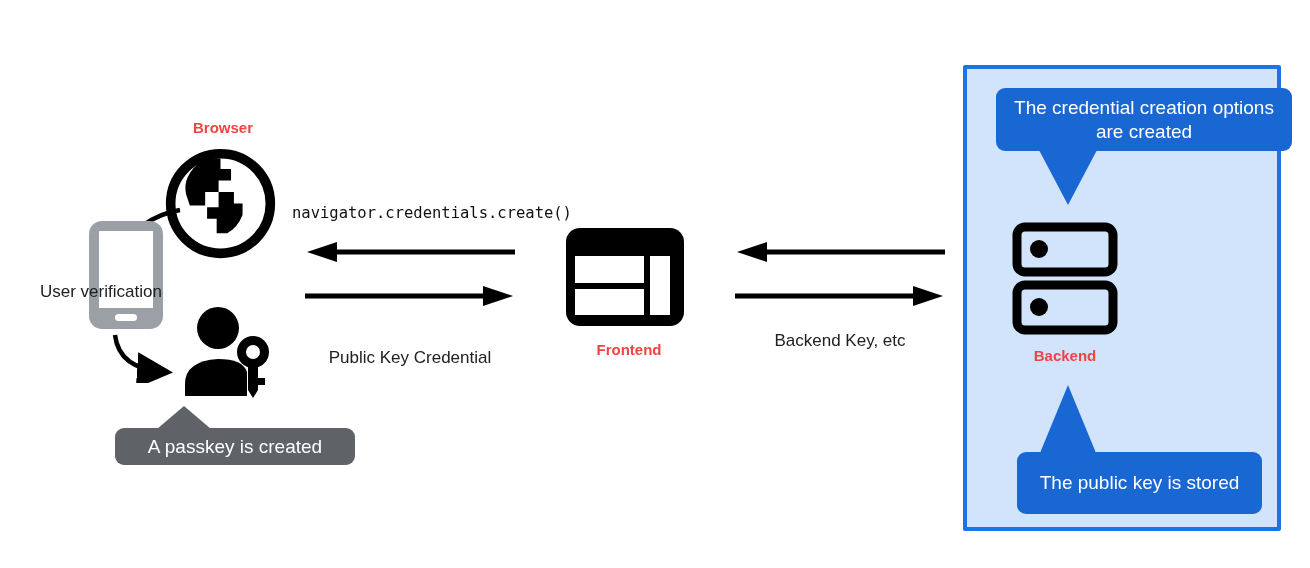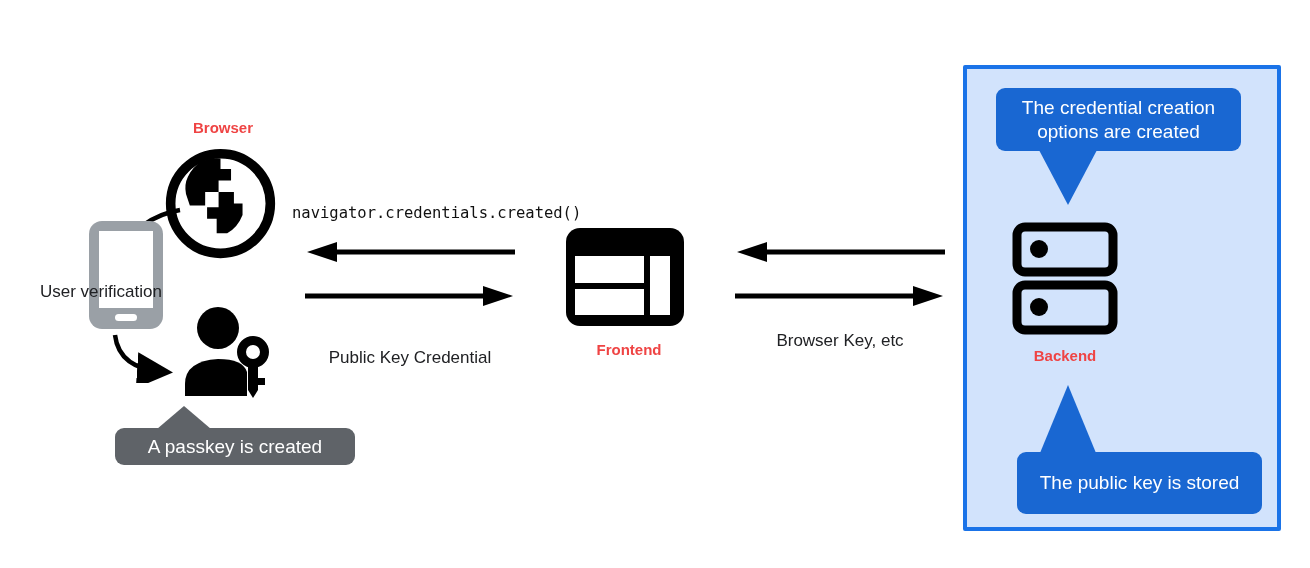--- a/index.html
+++ b/index.html
@@ -78,21 +78,21 @@
       <circle cx="37" cy="22" r="21" fill="#000"></circle>
       <path fill="#000" d="M4 90 L4 78 Q4 55 37 53 Q62 53 66 66 L66 90 Z"></path>
       <circle cx="72" cy="46" r="11.5" fill="none" stroke="#000" stroke-width="9"></circle>
       <path fill="#000" d="M67 57 L77 57 L77 72 L84 72 L84 79 L77 79 L77 84 L72 92 L67 84 Z"></path>
     </svg>
   </div>
 
   <div class="abs tail tail-up-gray" style="left:157px;top:406px;"></div>
   <div class="abs tooltip-body tooltip-gray" style="left:115px;top:428px;width:240px;height:37px;">A passkey is created</div>
 
-  <div class="abs mono-label" style="left:292px;top:204px;">navigator.credentials.created()</div>
+  <div class="abs mono-label" style="left:292px;top:204px;">navigator.credentials.create()</div>
 
   <div class="abs" style="left:305px;top:241px;">
     <svg width="210" height="22" viewBox="0 0 210 22">
       <line x1="210" y1="11" x2="30" y2="11" stroke="#000" stroke-width="5"></line>
       <path d="M32 1 L32 21 L2 11 Z" fill="#000"></path>
     </svg>
   </div>
 
   <div class="abs" style="left:305px;top:285px;">
     <svg width="210" height="22" viewBox="0 0 210 22">
@@ -121,25 +121,25 @@
     </svg>
   </div>
 
   <div class="abs" style="left:735px;top:285px;">
     <svg width="210" height="22" viewBox="0 0 210 22">
       <line x1="0" y1="11" x2="180" y2="11" stroke="#000" stroke-width="5"></line>
       <path d="M178 1 L178 21 L208 11 Z" fill="#000"></path>
     </svg>
   </div>
 
-  <div class="abs flow-label" style="left:735px;top:331px;width:210px;">Browser Key, etc</div>
+  <div class="abs flow-label" style="left:735px;top:331px;width:210px;">Backend Key, etc</div>
 
   <div class="abs backend-box" style="left:963px;top:65px;width:318px;height:466px;"></div>
 
-  <div class="abs tooltip-body tooltip-blue" style="left:996px;top:88px;width:245px;height:63px;padding:0 6px;box-sizing:border-box;">The credential creation options are created</div>
+  <div class="abs tooltip-body tooltip-blue" style="left:996px;top:88px;width:296px;height:63px;padding:0 6px;box-sizing:border-box;">The credential creation options are created</div>
   <div class="abs tail tail-down-blue" style="left:1039px;top:150px;"></div>
 
   <div class="abs" style="left:1012px;top:222px;">
     <svg width="106" height="113" viewBox="0 0 106 113">
       <rect x="5" y="5" width="96" height="45" rx="8" fill="none" stroke="#000" stroke-width="9"></rect>
       <circle cx="27" cy="27" r="9" fill="#000"></circle>
       <rect x="5" y="63" width="96" height="45" rx="8" fill="none" stroke="#000" stroke-width="9"></rect>
       <circle cx="27" cy="85" r="9" fill="#000"></circle>
     </svg>
   </div>

